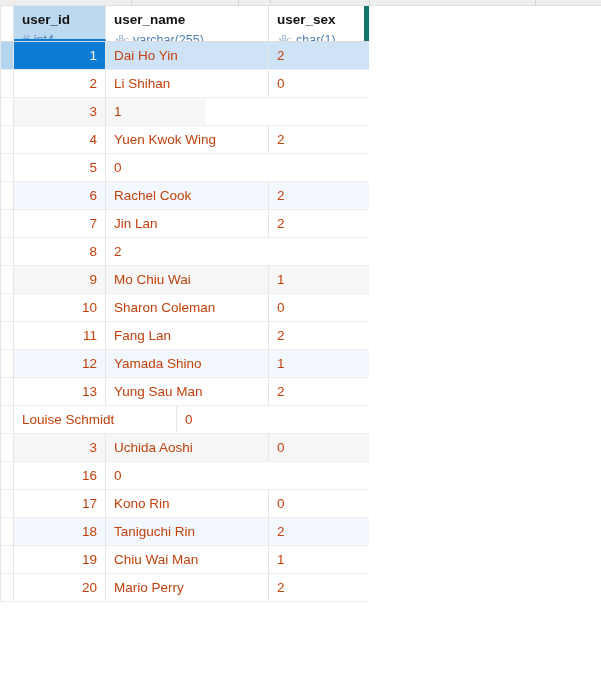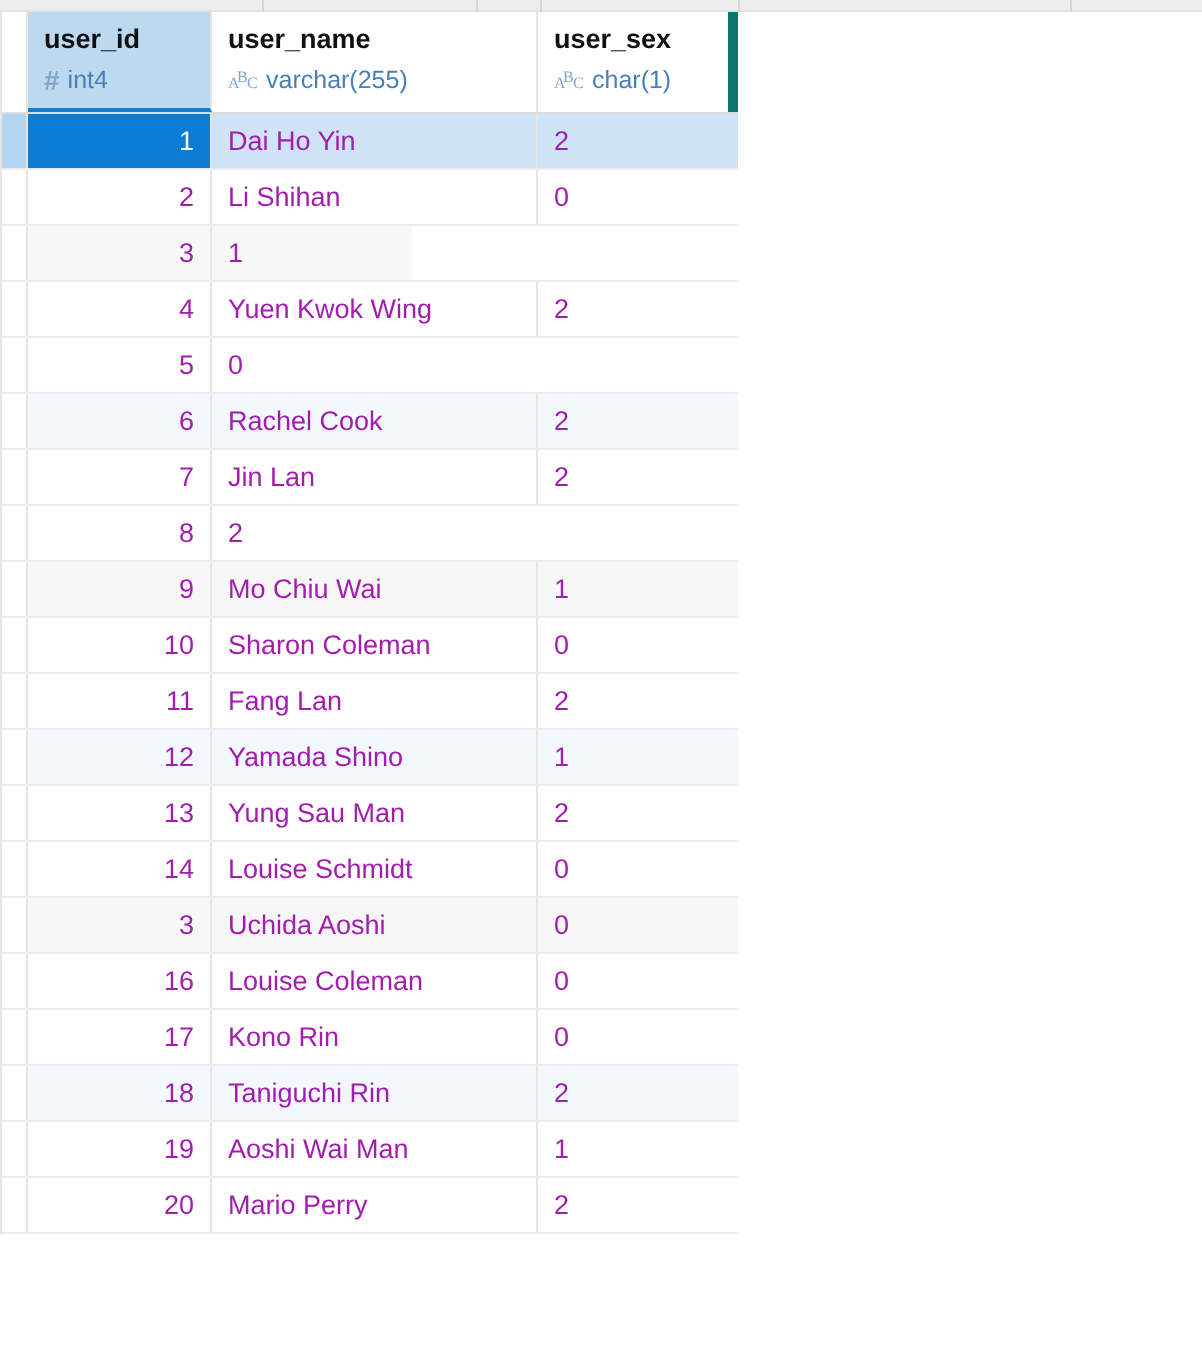--- a/index.html
+++ b/index.html
@@ -46,21 +46,21 @@
 
   .grid-row {
     display: flex;
     height: 28px;
     box-sizing: border-box;
     border-bottom: 1px solid #ededed;
   }
 
   
   .head-row {
-    height: 51px;
+    height: 36px;
     border-bottom: 1px solid #dcdcdc;
     background: #ffffff;
   }
   .head-cell {
     box-sizing: border-box;
     border-right: 1px solid #e6e6e6;
     padding: 5px 0 0 8px;
     overflow: hidden;
     background: #ffffff;
   }
@@ -137,21 +137,21 @@
     border-right: 1px solid #e6e6e6;
     padding: 0 0 0 8px;
   }
   .c-sex {
     flex: 0 0 100px;
     box-sizing: border-box;
     padding: 0 0 0 8px;
   }
   .cell {
     font-size: 13.5px;
-    color: #a21caf;
+    color: #c2410c;
     line-height: 27px;
     overflow: hidden;
     white-space: nowrap;
   }
 
   
   .h-id   { flex: 0 0 92px; }
   .h-name { flex: 0 0 163px; }
   .h-sex  { flex: 0 0 100px; border-right: 5px solid #0f766e; }
 
@@ -365,23 +365,20 @@
         </div>
         <div class="c-name">
           <div class="cell">Yung Sau Man</div>
         </div>
         <div class="c-sex">
           <div class="cell">2</div>
         </div>
       </div>
       <div class="grid-row">
         <div class="gutter"></div>
-        <div class="c-id">
-          <div class="cell">14</div>
-        </div>
         <div class="c-name">
           <div class="cell">Louise Schmidt</div>
         </div>
         <div class="c-sex">
           <div class="cell">0</div>
         </div>
       </div>
       <div class="grid-row tint-grey">
         <div class="gutter"></div>
         <div class="c-id">
@@ -392,23 +389,20 @@
         </div>
         <div class="c-sex">
           <div class="cell">0</div>
         </div>
       </div>
       <div class="grid-row">
         <div class="gutter"></div>
         <div class="c-id">
           <div class="cell">16</div>
         </div>
-        <div class="c-name">
-          <div class="cell">Louise Coleman</div>
-        </div>
         <div class="c-sex">
           <div class="cell">0</div>
         </div>
       </div>
       <div class="grid-row">
         <div class="gutter"></div>
         <div class="c-id">
           <div class="cell">17</div>
         </div>
         <div class="c-name">
@@ -429,21 +423,21 @@
         <div class="c-sex">
           <div class="cell">2</div>
         </div>
       </div>
       <div class="grid-row">
         <div class="gutter"></div>
         <div class="c-id">
           <div class="cell">19</div>
         </div>
         <div class="c-name">
-          <div class="cell">Aoshi Wai Man</div>
+          <div class="cell">Chiu Wai Man</div>
         </div>
         <div class="c-sex">
           <div class="cell">1</div>
         </div>
       </div>
       <div class="grid-row">
         <div class="gutter"></div>
         <div class="c-id">
           <div class="cell">20</div>
         </div>

